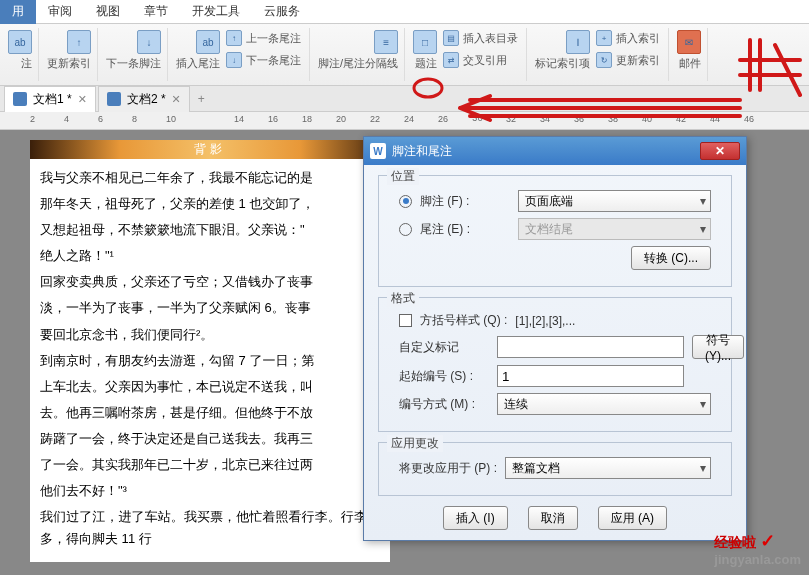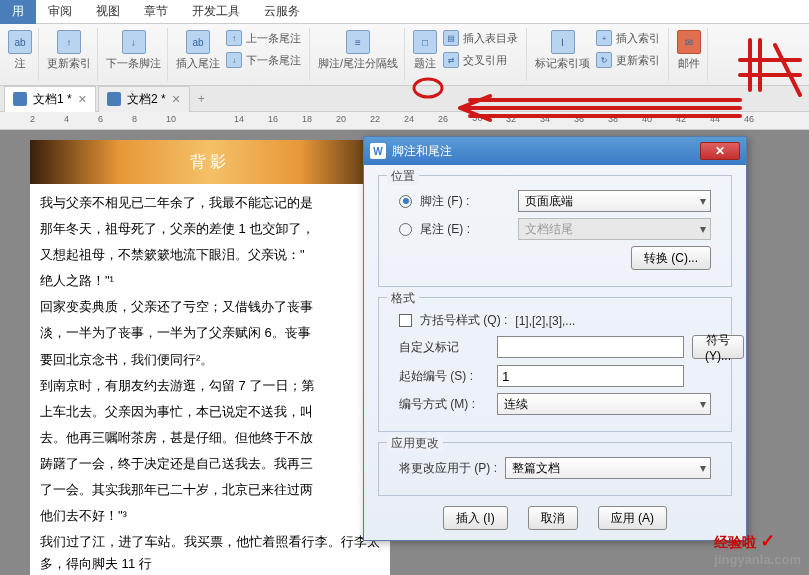--- a/index.html
+++ b/index.html
@@ -2,34 +2,34 @@
 <html><head>
 <meta charset="utf-8">
 <style>
 *{box-sizing:border-box;margin:0;padding:0;font-family:"Microsoft YaHei","SimSun",sans-serif;}
 body{width:809px;height:575px;background:#fff;overflow:hidden;position:relative;font-size:12px;}
 .ribbon-tabs{height:24px;background:#fff;display:flex;align-items:center;padding-left:0;border-bottom:1px solid #ccc;}
 .ribbon-tab{padding:4px 12px;cursor:pointer;color:#333;}
 .ribbon-tab.active{background:#4a7ebb;color:#fff;}
 .toolbar{height:62px;background:linear-gradient(#f8f8f8,#eee);border-bottom:1px solid #ccc;display:flex;padding:4px 2px;gap:2px;}
 .tb-group{display:flex;flex-direction:column;align-items:center;padding:0 4px;border-right:1px solid #ddd;}
-.tb-item{display:flex;flex-direction:column;align-items:center;font-size:11px;color:#555;gap:2px;cursor:pointer;padding:2px;}
+.tb-item{display:flex;flex-direction:column;align-items:flex-end;font-size:11px;color:#555;gap:2px;cursor:pointer;padding:2px;}
 .tb-item-small{display:flex;align-items:center;font-size:11px;color:#555;gap:4px;cursor:pointer;padding:2px 4px;}
 .tb-col{display:flex;flex-direction:column;gap:2px;}
 .tb-icon{width:24px;height:24px;background:#b8d4f0;border:1px solid #7a9ec4;border-radius:2px;display:flex;align-items:center;justify-content:center;font-size:10px;color:#35669e;}
 .tb-icon.sm{width:16px;height:16px;font-size:8px;}
 .tabs-bar{height:26px;background:#e8e8e8;display:flex;align-items:center;padding:0 4px;border-bottom:1px solid #ccc;}
 .doc-tab{display:flex;align-items:center;padding:4px 8px;gap:6px;background:#fff;margin-right:2px;border:1px solid #ccc;border-bottom:none;font-size:12px;}
 .doc-tab-icon{width:14px;height:14px;background:#4a7ebb;border-radius:2px;}
 .close-x{color:#888;cursor:pointer;font-size:11px;}
 .ruler{height:18px;background:#f0f0f0;border-bottom:1px solid #ccc;position:relative;font-size:9px;color:#666;}
 .ruler-mark{position:absolute;top:2px;}
 .doc-area{position:relative;background:#888;height:445px;padding:10px 30px;}
 .page{background:#fff;width:360px;min-height:400px;padding:0;position:relative;}
-.banner{height:44px;background:linear-gradient(90deg,#3a1f0a,#e89838,#f4c068,#e89838,#3a1f0a);display:flex;align-items:center;justify-content:center;color:#fff;font-size:16px;letter-spacing:4px;}
+.banner{height:19px;background:linear-gradient(90deg,#3a1f0a,#e89838,#f4c068,#e89838,#3a1f0a);display:flex;align-items:center;justify-content:center;color:#fff;font-size:12px;letter-spacing:4px;}
 .doc-text{padding:8px 10px;font-size:13px;line-height:1.7;color:#000;text-align:justify;}
 .doc-text p{margin-bottom:4px;}
 
 .dialog{position:absolute;left:363px;top:136px;width:384px;background:linear-gradient(#f2f6fb,#e8eef6);border:1px solid #5a7ba8;box-shadow:2px 2px 8px rgba(0,0,0,0.3);}
 .dialog-title{height:28px;background:linear-gradient(#5a9bd5,#3a7bc8);display:flex;align-items:center;padding:0 6px;color:#fff;font-size:12px;}
 .dialog-title-icon{width:16px;height:16px;background:#fff;border-radius:2px;margin-right:6px;display:flex;align-items:center;justify-content:center;color:#3a7bc8;font-size:10px;font-weight:bold;}
 .dialog-close{margin-left:auto;width:40px;height:18px;background:linear-gradient(#e06060,#c43030);border:1px solid #a02020;border-radius:2px;display:flex;align-items:center;justify-content:center;color:#fff;cursor:pointer;font-weight:bold;}
 .dialog-body{padding:10px 14px;}
 .fieldset{border:1px solid #b8c4d4;padding:8px 10px 10px;margin-bottom:10px;position:relative;}
 .legend{position:absolute;top:-8px;left:8px;background:#eef2f8;padding:0 4px;font-size:12px;color:#444;}

